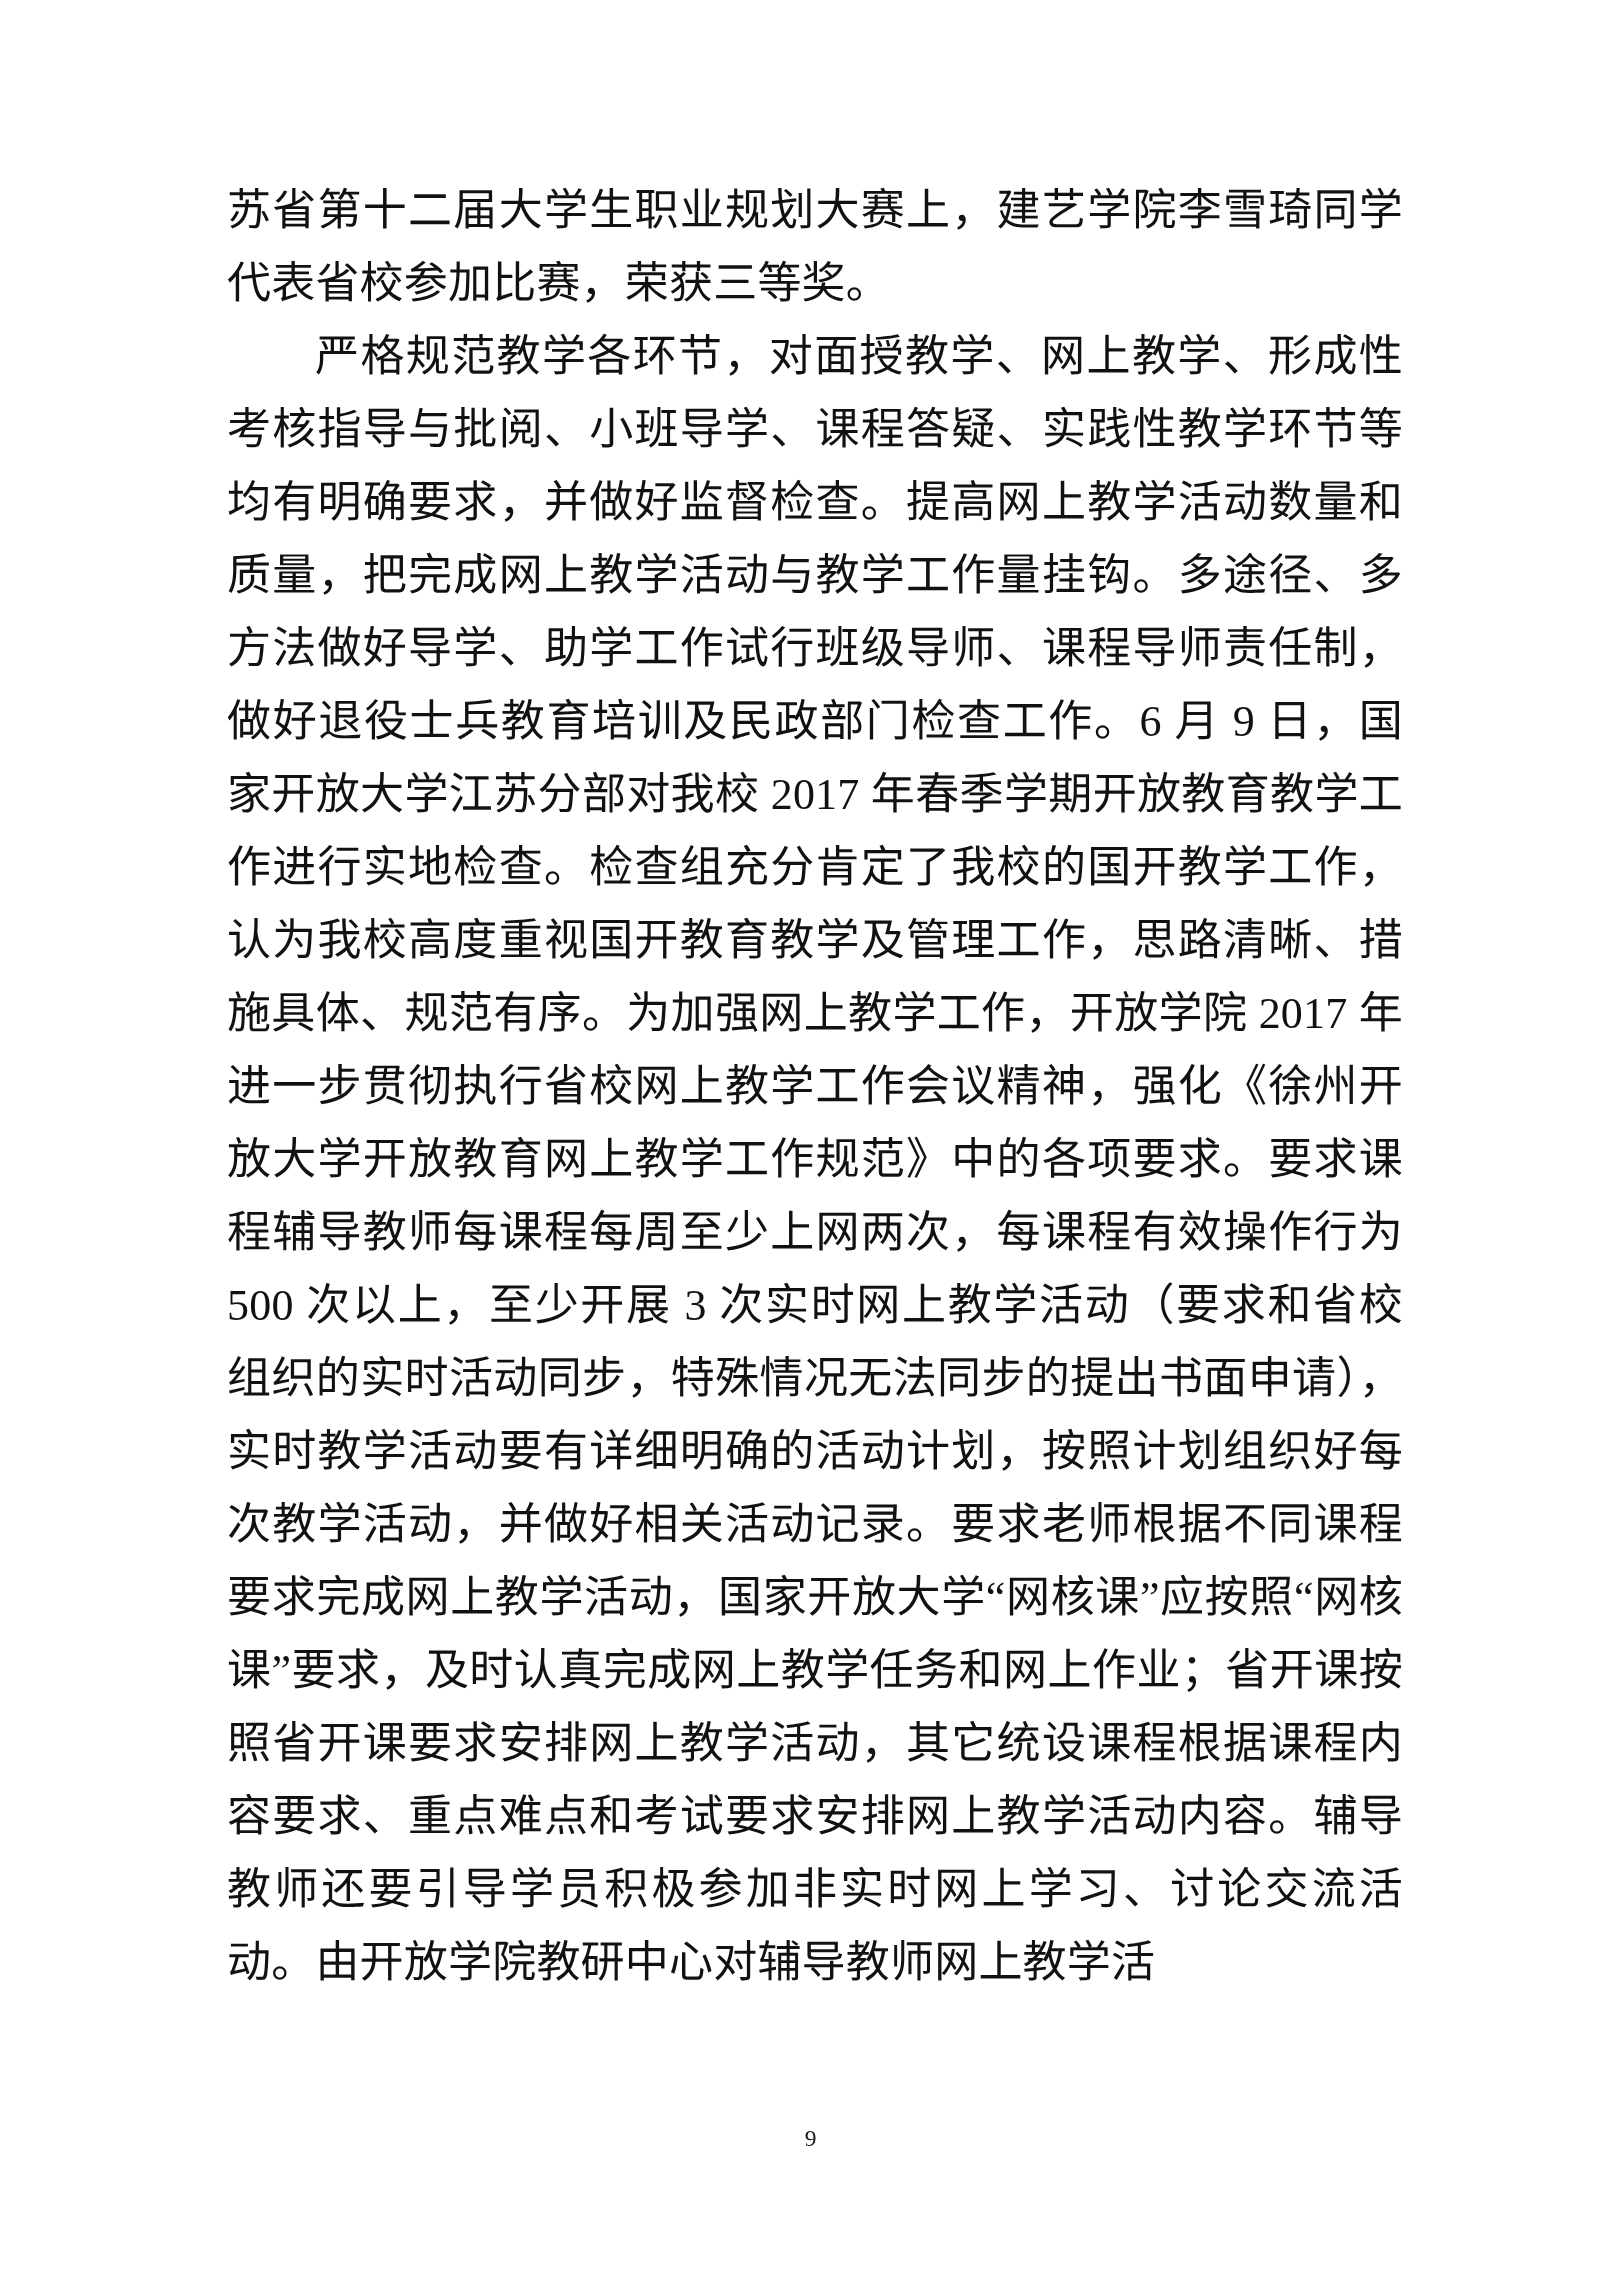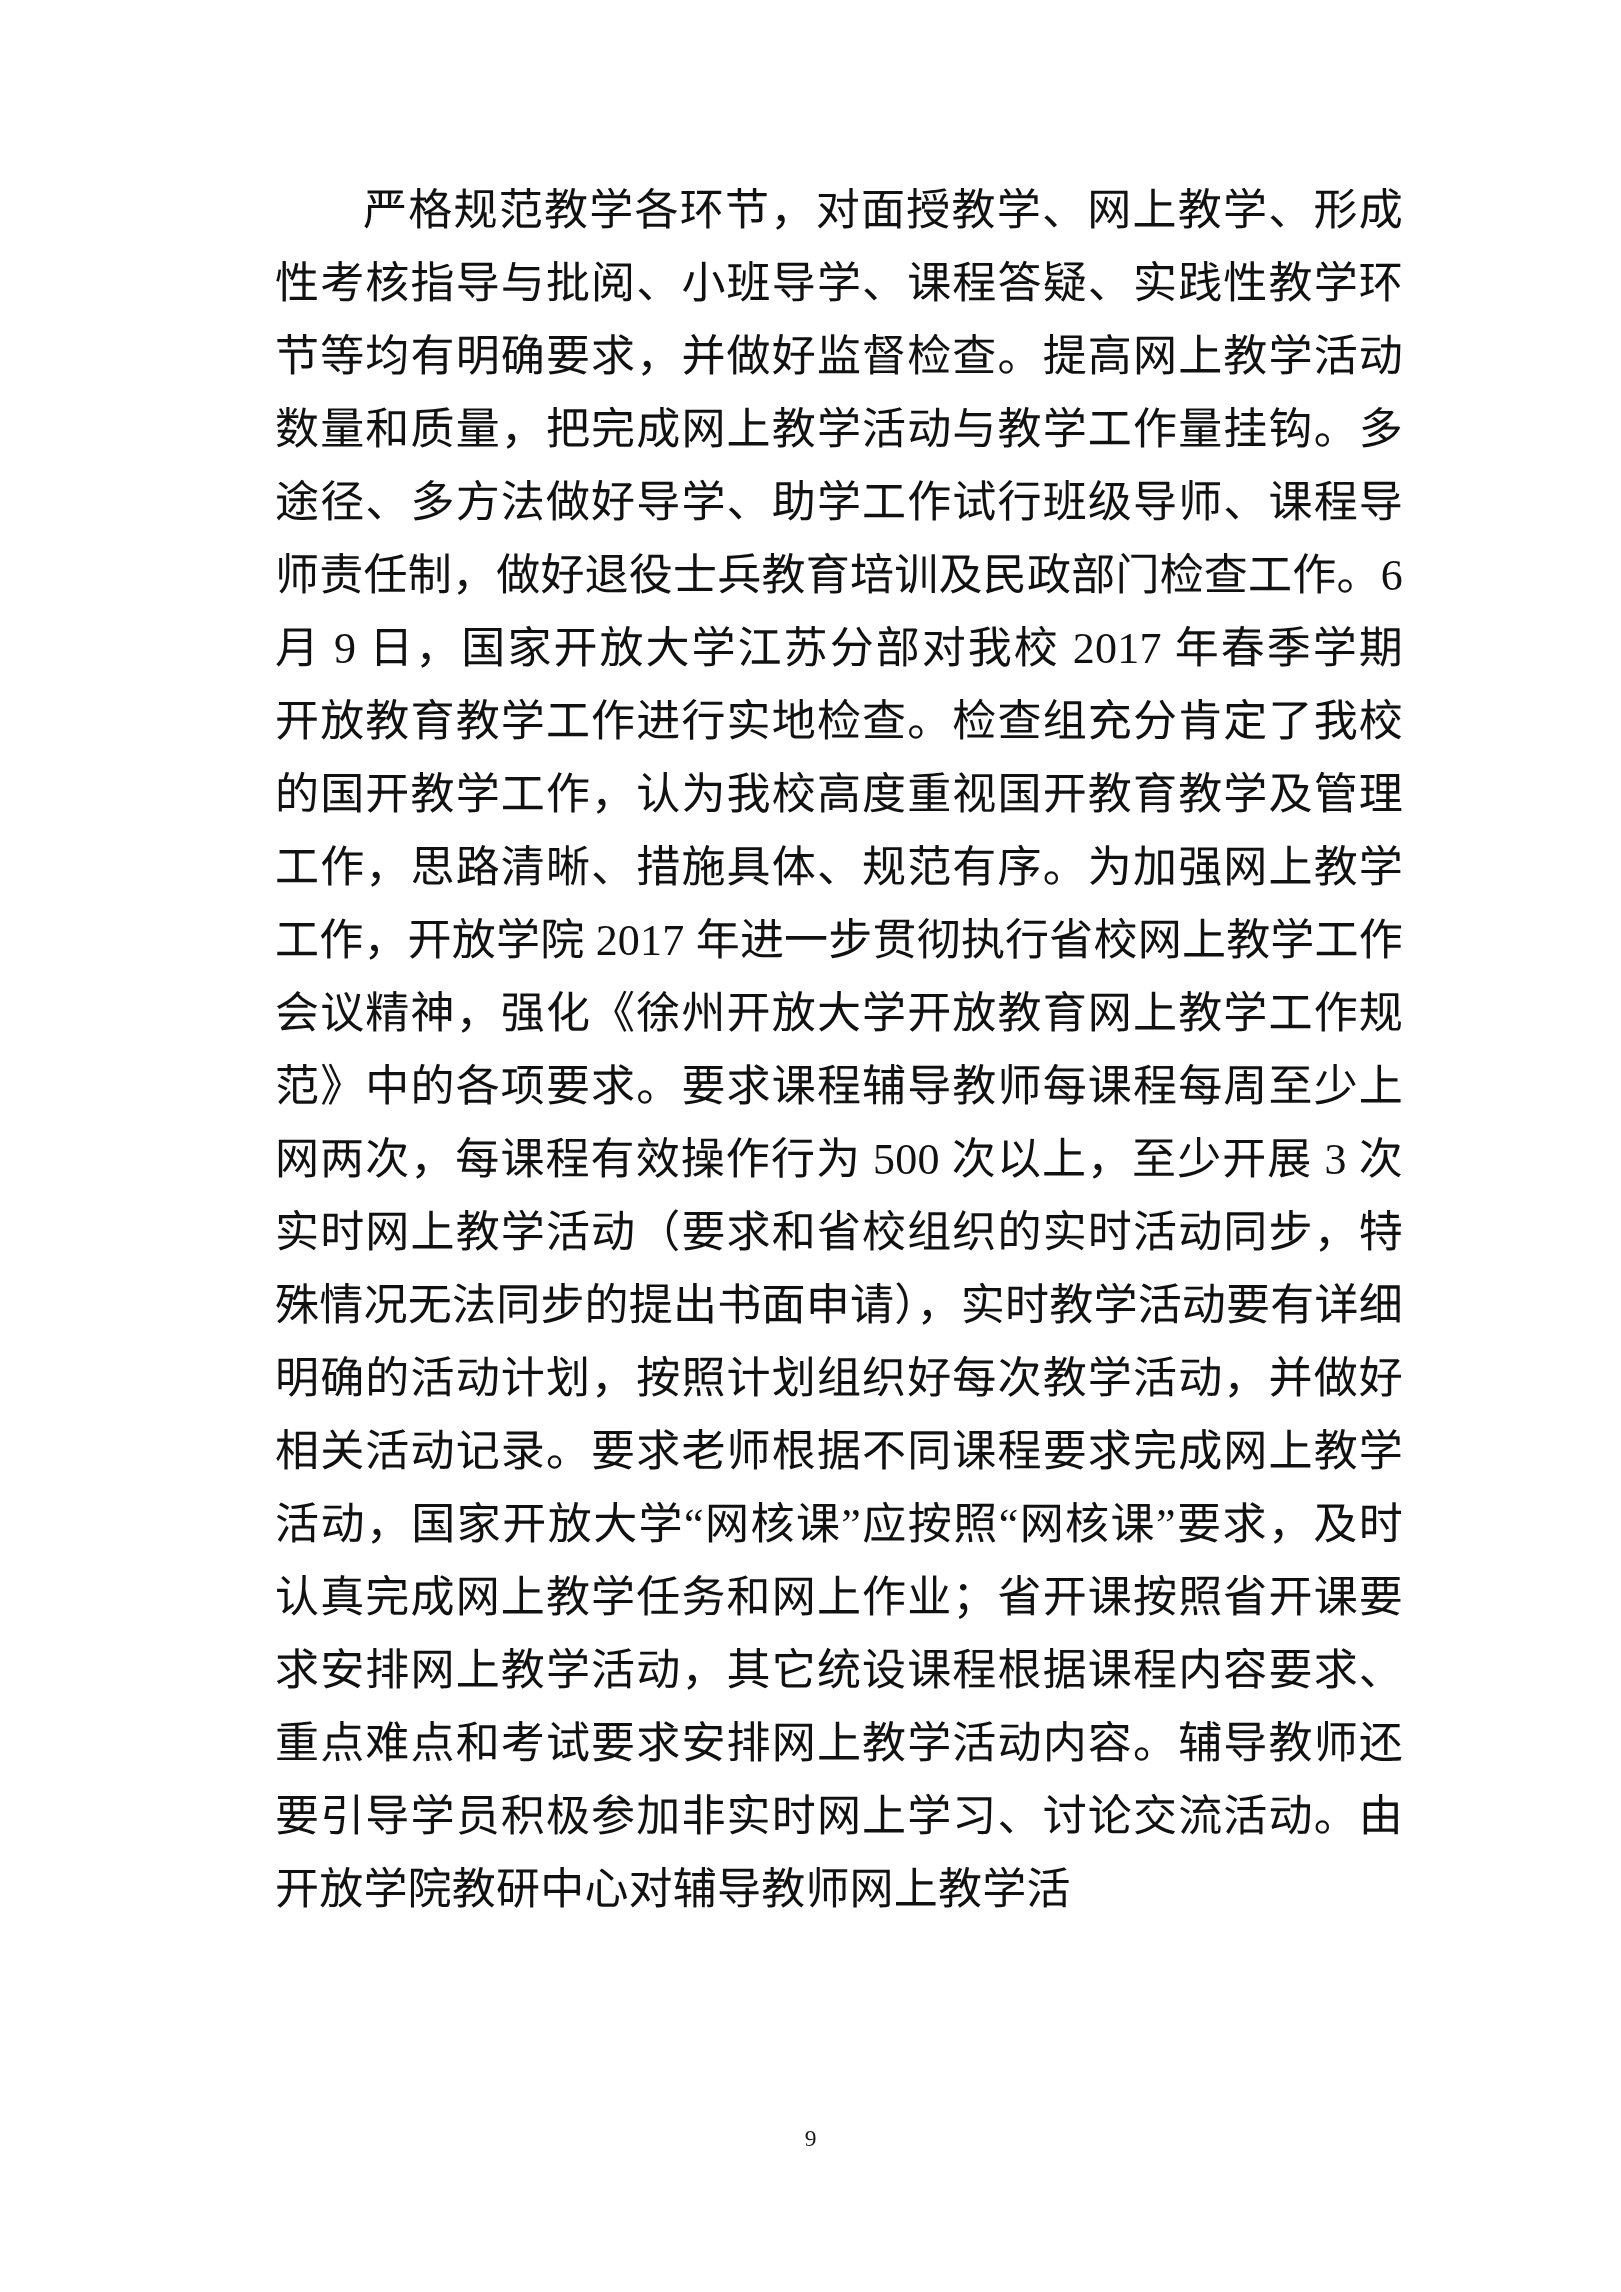--- a/index.html
+++ b/index.html
@@ -37,21 +37,20 @@
     text-justify: inter-ideograph;
     font-weight: normal;
     word-break: break-all;
     color: #111111;
   }
   .para-continued {
     text-indent: 0;
   }
   .para-indent {
     text-indent: 2em;
-    margin-left: 48px;
   }
   .heading {
     font-weight: bold;
     text-indent: 2em;
     letter-spacing: 1px;
   }
   .page-number {
     position: absolute;
     left: 0;
     right: 0;
@@ -63,20 +62,21 @@
     color: #1a1a1a;
   }
 </style>
 </head>
 <body>
 
 <div class="page">
 
   <div class="content">
 
+    <p class="para para-continued">苏省第十二届大学生职业规划大赛上，建艺学院李雪琦同学代表省校参加比赛，荣获三等奖。</p>
 
 
     <p class="para para-indent">严格规范教学各环节，对面授教学、网上教学、形成性考核指导与批阅、小班导学、课程答疑、实践性教学环节等均有明确要求，并做好监督检查。提高网上教学活动数量和质量，把完成网上教学活动与教学工作量挂钩。多途径、多方法做好导学、助学工作试行班级导师、课程导师责任制，做好退役士兵教育培训及民政部门检查工作。6 月 9 日，国家开放大学江苏分部对我校 2017 年春季学期开放教育教学工作进行实地检查。检查组充分肯定了我校的国开教学工作，认为我校高度重视国开教育教学及管理工作，思路清晰、措施具体、规范有序。为加强网上教学工作，开放学院 2017 年进一步贯彻执行省校网上教学工作会议精神，强化《徐州开放大学开放教育网上教学工作规范》中的各项要求。要求课程辅导教师每课程每周至少上网两次，每课程有效操作行为 500 次以上，至少开展 3 次实时网上教学活动（要求和省校组织的实时活动同步，特殊情况无法同步的提出书面申请），实时教学活动要有详细明确的活动计划，按照计划组织好每次教学活动，并做好相关活动记录。要求老师根据不同课程要求完成网上教学活动，国家开放大学“网核课”应按照“网核课”要求，及时认真完成网上教学任务和网上作业；省开课按照省开课要求安排网上教学活动，其它统设课程根据课程内容要求、重点难点和考试要求安排网上教学活动内容。辅导教师还要引导学员积极参加非实时网上学习、讨论交流活动。由开放学院教研中心对辅导教师网上教学活</p>
 
   </div>
 
   <div class="page-number">9</div>
 
 </div>
 

